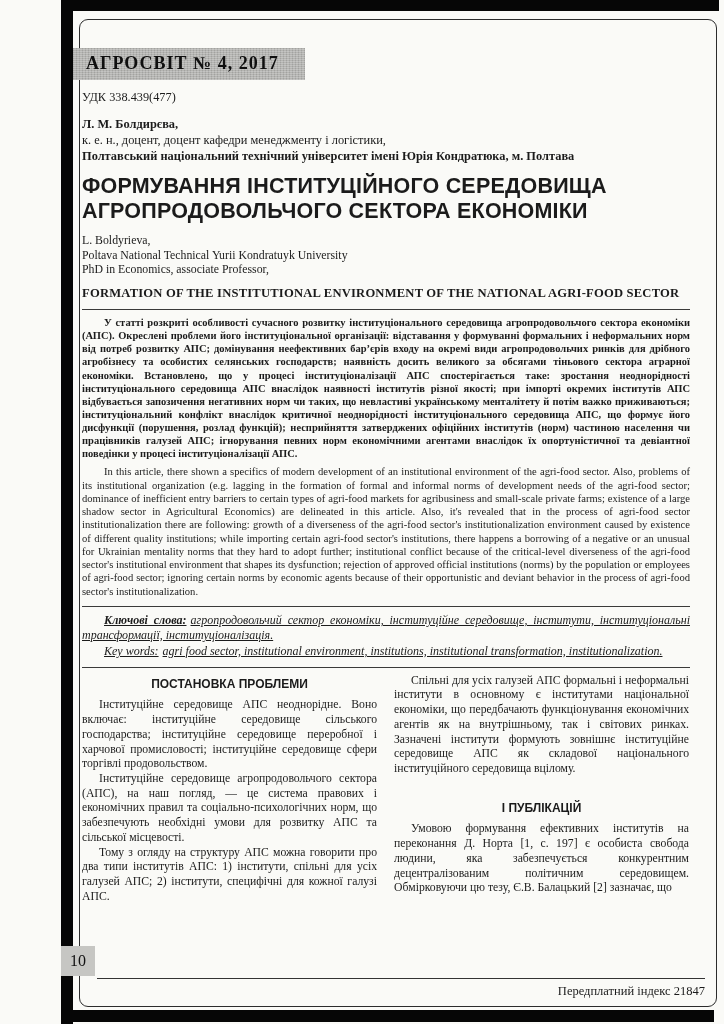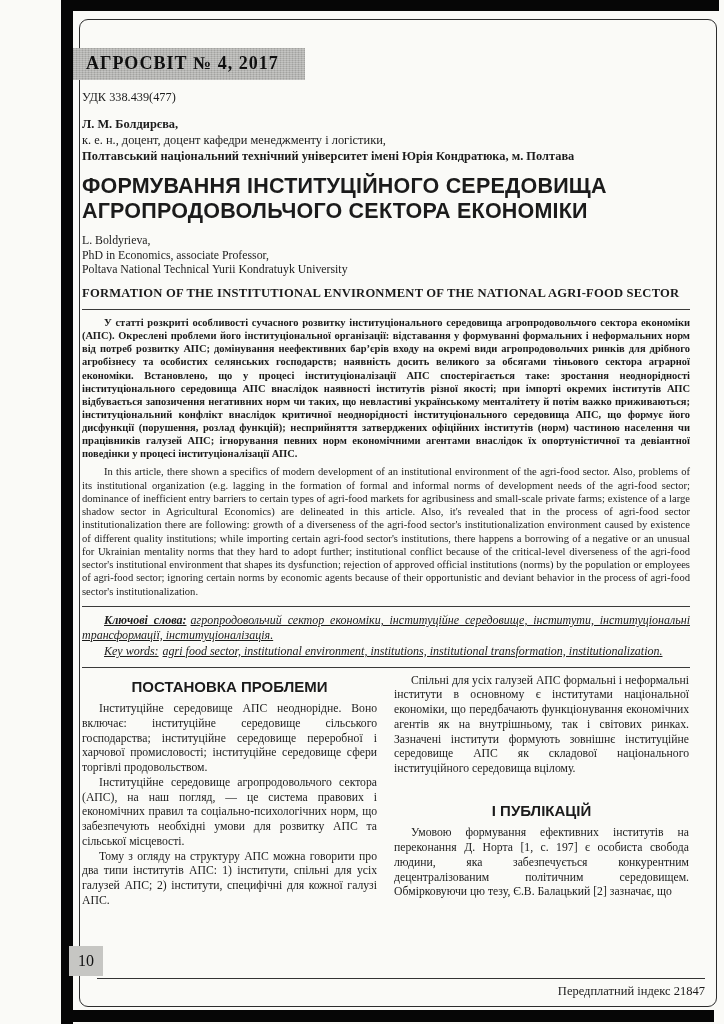--- a/index.html
+++ b/index.html
@@ -53,30 +53,30 @@
 
   .keywords { font-style:italic; font-size:12px; line-height:1.25; text-align:justify; text-indent:22px; margin:1px 0;text-decoration:underline; }
   .kw-label-b { font-weight:bold; margin-right:4px; }
   .kw-label-n { margin-right:4px; }
 
   .columns { display:flex; gap:17px; margin-top:6px; }
   .col { width:295px; }
   .col p { text-align:justify; text-indent:17px; font-size:11.7px; line-height:1.26; margin:0; }
   .col-heading {
     font-family:"Liberation Sans", sans-serif; font-weight:bold;
-    font-size:15px; text-align:center; line-height:1.3; margin:3px 0 6px;
+    font-size:12px; text-align:center; line-height:1.3; margin:3px 0 6px;
   }
   .col-heading.spaced { margin-top:24px; }
 
   
   .pagenum-box {
     position:absolute; left:61px; top:946px; width:34px; height:30px;
     background:#c6c6c3; box-sizing:border-box; padding-left:9px;
     display:flex; align-items:center;
-    font-size:16px; color:#111;margin-left:8px;
+    font-size:16px; color:#111;
   }
   .footer-rule { position:absolute; left:97px; top:978px; width:608px; border-top:1px solid #333; }
   .footer-right {
     position:absolute; left:97px; top:984px; width:608px;
     text-align:right; font-size:12.5px;
   }
 </style>
 </head>
 <body>
 
@@ -97,22 +97,22 @@
     <div class="author-block">
       <div class="bold">Л. М. Болдирєва,</div>
       <div>к. е. н., доцент, доцент кафедри менеджменту і логістики,</div>
       <div class="bold">Полтавський національний технічний університет імені Юрія Кондратюка, м. Полтава</div>
     </div>
 
     <h1 class="title-ua">ФОРМУВАННЯ ІНСТИТУЦІЙНОГО СЕРЕДОВИЩА АГРОПРОДОВОЛЬЧОГО СЕКТОРА ЕКОНОМІКИ</h1>
 
     <div class="author-block en">
       <div>L. Boldyrieva,</div>
+      <div>Poltava National Technical Yurii Kondratuyk University</div>
       <div>PhD in Economics, associate Professor,</div>
-      <div>Poltava National Technical Yurii Kondratuyk University</div>
     </div>
 
     <h2 class="title-en">FORMATION OF THE INSTITUTIONAL ENVIRONMENT OF THE NATIONAL AGRI-FOOD SECTOR</h2>
 
     <hr class="rule">
 
     <p class="abstract ua">У статті розкриті особливості сучасного розвитку інституціонального середовища агропродовольчого сектора економіки (АПС). Окреслені проблеми його інституціональної організації: відставання у формуванні формальних і неформальних норм від потреб розвитку АПС; домінування неефективних бар’єрів входу на окремі види агропродовольчих ринків для дрібного агробізнесу та особистих селянських господарств; наявність досить великого за обсягами тіньового сектора аграрної економіки. Встановлено, що у процесі інституціоналізації АПС спостерігається таке: зростання неоднорідності інституціонального середовища АПС внаслідок наявності інститутів різної якості; при імпорті окремих інститутів АПС відбувається запозичення негативних норм чи таких, що невластиві українському менталітету й потім важко приживаються; інституціональний конфлікт внаслідок критичної неоднорідності інституціонального середовища АПС, що формує його дисфункції (порушення, розлад функцій); несприйняття затверджених офіційних інститутів (норм) частиною населення чи працівників галузей АПС; ігнорування певних норм економічними агентами внаслідок їх опортуністичної та девіантної поведінки у процесі інституціоналізації АПС.</p>
     <p class="abstract en">In this article, there shown a specifics of modern development of an institutional environment of the agri-food sector. Also, problems of its institutional organization (e.g. lagging in the formation of formal and informal norms of development needs of the agri-food sector; dominance of inefficient entry barriers to certain types of agri-food markets for agribusiness and small-scale private farms; existence of a large shadow sector in Agricultural Economics) are delineated in this article. Also, it's revealed that in the process of agri-food sector institutionalization there are following: growth of a diverseness of the agri-food sector's institutionalization environment caused by existence of different quality institutions; while importing certain agri-food sector's institutions, there happens a borrowing of a negative or an unusual for Ukrainian mentality norms that they hard to adopt further; institutional conflict because of the critical-level diverseness of the agri-food sector's institutional environment that shapes its dysfunction; rejection of approved official institutions (norms) by the population or employees of agri-food sector; ignoring certain norms by economic agents because of their opportunistic and deviant behavior in the process of agri-food sector's institutionalization.</p>
 
     <hr class="rule">

